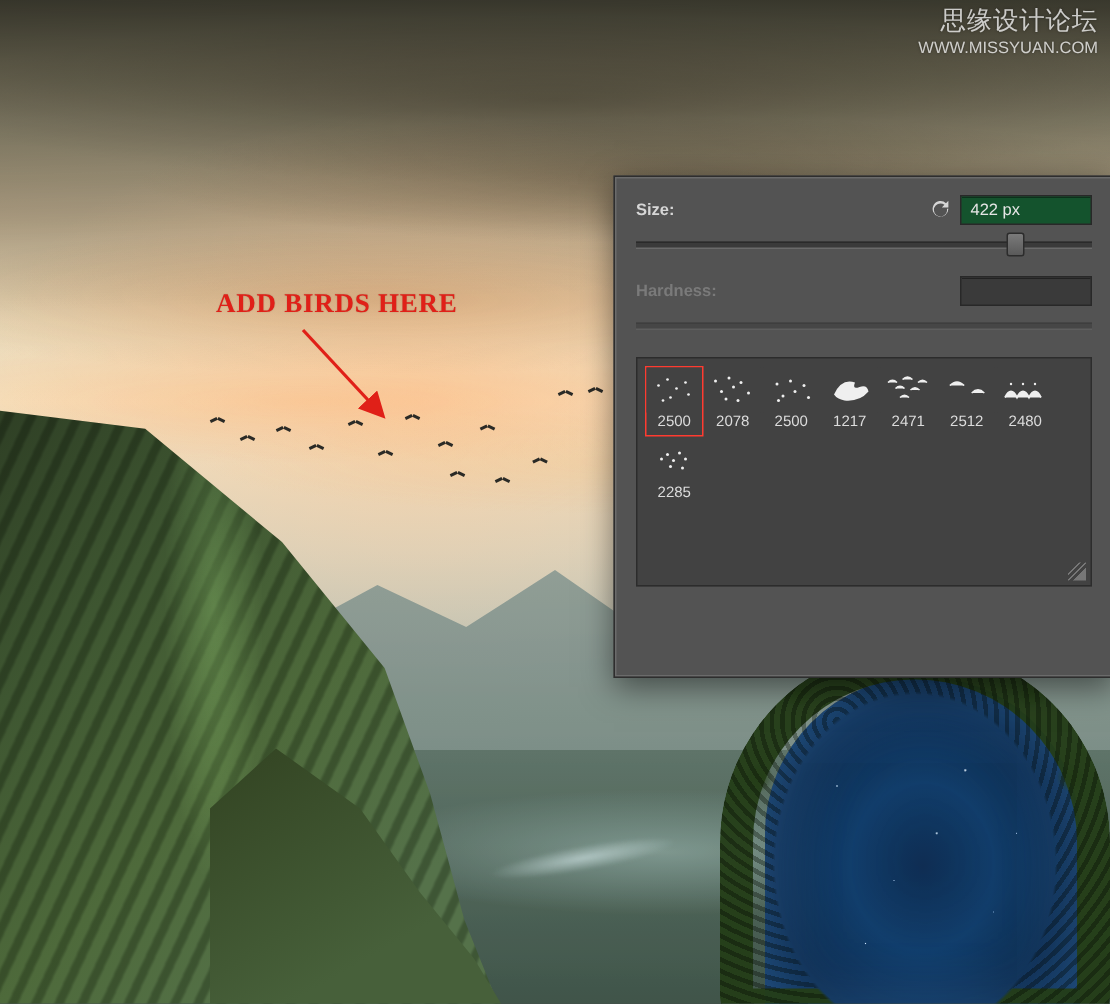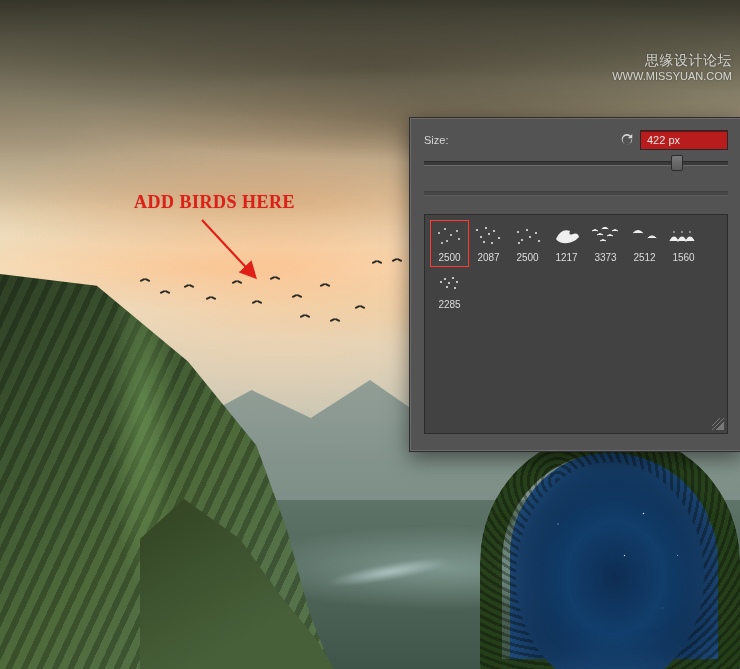--- a/index.html
+++ b/index.html
@@ -152,21 +152,21 @@
   .bird { position: absolute; width: 10px; height: 4px; }
   .bird::before, .bird::after {
     content:""; position:absolute; width:5px; height:2px; background:#2a2a26; top:1px;
   }
   .bird::before { left:0; transform: rotate(-26deg); }
   .bird::after  { right:0; transform: rotate(26deg); }
 
   
   .ann-text {
     position: absolute;
-    left: 134px; top: 192px;
+    left: 144px; top: 192px;
     font-family: Georgia, 'Times New Roman', serif;
     font-weight: bold;
     color: #e02018;
     letter-spacing: .5px;
     font-size: 18px;
     text-shadow: 0 0 1px rgba(0,0,0,.2);
   }
   .ann-arrow {
     position: absolute;
     left: 198px; top: 216px;
@@ -176,45 +176,45 @@
   .wm-wrap {
     position: absolute;
     top: 3px; right: 8px;
     text-align: right;
     color: rgba(255,255,255,.75);
     font-size: 11px;
     line-height: 1.3;
     font-family: Arial, sans-serif;
     text-shadow: 0 0 2px rgba(0,0,0,.4);
   }
-  .wm-wrap .cn { font-size: 14px; letter-spacing:.5px;margin-top:48px; }
+  .wm-wrap .cn { font-size: 17px; letter-spacing:.5px; }
 
   
   .panel {
     position: absolute;
     left: 409px; top: 117px;
     width: 332px; height: 333px;
     background: #535353;
     border: 1px solid #2e2e2e;
     box-shadow: 0 0 0 1px #6b6b6b inset, 0 6px 20px rgba(0,0,0,.5);
     color: #c8c8c8;
     font-size: 11px;
   }
   .panel-inner { padding: 12px 14px 10px; }
   .row { display:flex; align-items:center; margin-bottom:4px; height:20px; }
-  .lbl { flex: 0 0 60px; color:#d6d6d6; }
+  .lbl { flex: 0 0 60px; color:#d6d6d6;font-weight:bold; }
   .lbl.disabled { color:#7a7a7a; }
   .spacer { flex:1; }
   .reset-icon {
     width:18px; height:18px; display:flex; align-items:center; justify-content:center;
     color:#d6d6d6; margin-right:4px; font-size:13px;
   }
   .num-input {
     width:74px; height:18px;
-    background:#b91c1c; border:1px solid #282828;
+    background:#14532d; border:1px solid #282828;
     color:#e6e6e6; font-size:11px; padding:0 6px;
     box-shadow: inset 0 1px 0 rgba(0,0,0,.4);
     display:flex; align-items:center;
   }
   .num-input.blank { background:#3a3a3a; }
   .slider-track {
     position: relative;
     height: 16px;
     margin: 2px 0 14px;
   }
@@ -226,21 +226,21 @@
     position:absolute; top:1px; width:10px; height:14px;
     background: linear-gradient(#7a7a7a,#5a5a5a);
     border:1px solid #2c2c2c;
     border-radius:2px;
   }
   .slider-track.disabled .track { opacity:.5; }
   .brush-area {
     margin-top: 4px;
     border:1px solid #2c2c2c;
     background:#424242;
-    height: 220px;
+    height: 153px;
     padding:5px;
     box-sizing:border-box;
     position:relative;
   }
   .brush-grid {
     display:flex; flex-wrap:wrap; gap:0;
   }
   .brush-cell {
     width:39px;
     border:1px solid transparent;
@@ -333,20 +333,27 @@
         </div>
         <div class="num-input">
           <span>422 px</span>
         </div>
       </div>
       <div class="slider-track">
         <div class="track"></div>
         <div class="thumb" id="size-thumb" style="left: 247px;"></div>
       </div>
 
+      <div class="row">
+        <div class="lbl disabled">Hardness:</div>
+        <div class="spacer"></div>
+        <div class="num-input blank">
+          <span></span>
+        </div>
+      </div>
       <div class="slider-track disabled">
         <div class="track"></div>
       </div>
 
       <div class="brush-area">
         <div class="brush-grid" id="brush-grid">
             <div class="brush-cell selected">
               <div class="brush-thumb">
                 <svg viewBox="0 0 34 26">
                   <circle cx="6" cy="10" r="0.9"></circle>
@@ -366,21 +373,21 @@
                   <circle cx="5" cy="7" r="1"></circle>
                   <circle cx="9" cy="14" r="1"></circle>
                   <circle cx="14" cy="5" r="1"></circle>
                   <circle cx="17" cy="11" r="1"></circle>
                   <circle cx="22" cy="8" r="1"></circle>
                   <circle cx="27" cy="15" r="1"></circle>
                   <circle cx="12" cy="19" r="1"></circle>
                   <circle cx="20" cy="20" r="1"></circle>
                 </svg>
               </div>
-              <div class="brush-label">2087</div>
+              <div class="brush-label">2078</div>
             </div>
             <div class="brush-cell">
               <div class="brush-thumb">
                 <svg viewBox="0 0 34 26">
                   <circle cx="7" cy="9" r="1"></circle>
                   <circle cx="11" cy="17" r="1"></circle>
                   <circle cx="16" cy="7" r="1"></circle>
                   <circle cx="19" cy="14" r="1"></circle>
                   <circle cx="25" cy="10" r="1"></circle>
                   <circle cx="28" cy="18" r="1"></circle>
@@ -401,41 +408,41 @@
               <div class="brush-thumb">
                 <svg viewBox="0 0 34 26">
                   <path d="M3,8 q3,-3 6,0" stroke="#efefef" stroke-width="1" fill="none"></path>
                   <path d="M8,12 q3,-3 6,0" stroke="#efefef" stroke-width="1" fill="none"></path>
                   <path d="M12.7,6 q3.3000000000000003,-3.3000000000000003 6.6000000000000005,0" stroke="#efefef" stroke-width="1" fill="none"></path>
                   <path d="M18,13 q3,-3 6,0" stroke="#efefef" stroke-width="1" fill="none"></path>
                   <path d="M23,8 q3,-3 6,0" stroke="#efefef" stroke-width="1" fill="none"></path>
                   <path d="M11,18 q3,-3 6,0" stroke="#efefef" stroke-width="1" fill="none"></path>
                 </svg>
               </div>
-              <div class="brush-label">3373</div>
+              <div class="brush-label">2471</div>
             </div>
             <div class="brush-cell">
               <div class="brush-thumb">
                 <svg viewBox="0 0 34 26">
                   <path d="M5.199999999999999,10 q4.800000000000001,-4.800000000000001 9.600000000000001,0" stroke="#efefef" stroke-width="1" fill="none"></path>
                   <path d="M19.8,15 q4.199999999999999,-4.199999999999999 8.399999999999999,0" stroke="#efefef" stroke-width="1" fill="none"></path>
                 </svg>
               </div>
               <div class="brush-label">2512</div>
             </div>
             <div class="brush-cell">
               <div class="brush-thumb">
                 <svg viewBox="0 0 34 26">
                   <path d="M3,18 q4,-8 8,0 q4,-8 8,0 q4,-8 8,0" stroke="#efefef" fill="none" stroke-width="1.2"></path>
                   <circle cx="7" cy="9" r="0.8"></circle>
                   <circle cx="15" cy="9" r="0.8"></circle>
                   <circle cx="23" cy="9" r="0.8"></circle>
                 </svg>
               </div>
-              <div class="brush-label">1560</div>
+              <div class="brush-label">2480</div>
             </div>
             <div class="brush-cell">
               <div class="brush-thumb">
                 <svg viewBox="0 0 34 26">
                   <circle cx="8" cy="12" r="1"></circle>
                   <circle cx="12" cy="9" r="1"></circle>
                   <circle cx="16" cy="13" r="1"></circle>
                   <circle cx="20" cy="8" r="1"></circle>
                   <circle cx="24" cy="12" r="1"></circle>
                   <circle cx="14" cy="17" r="1"></circle>

